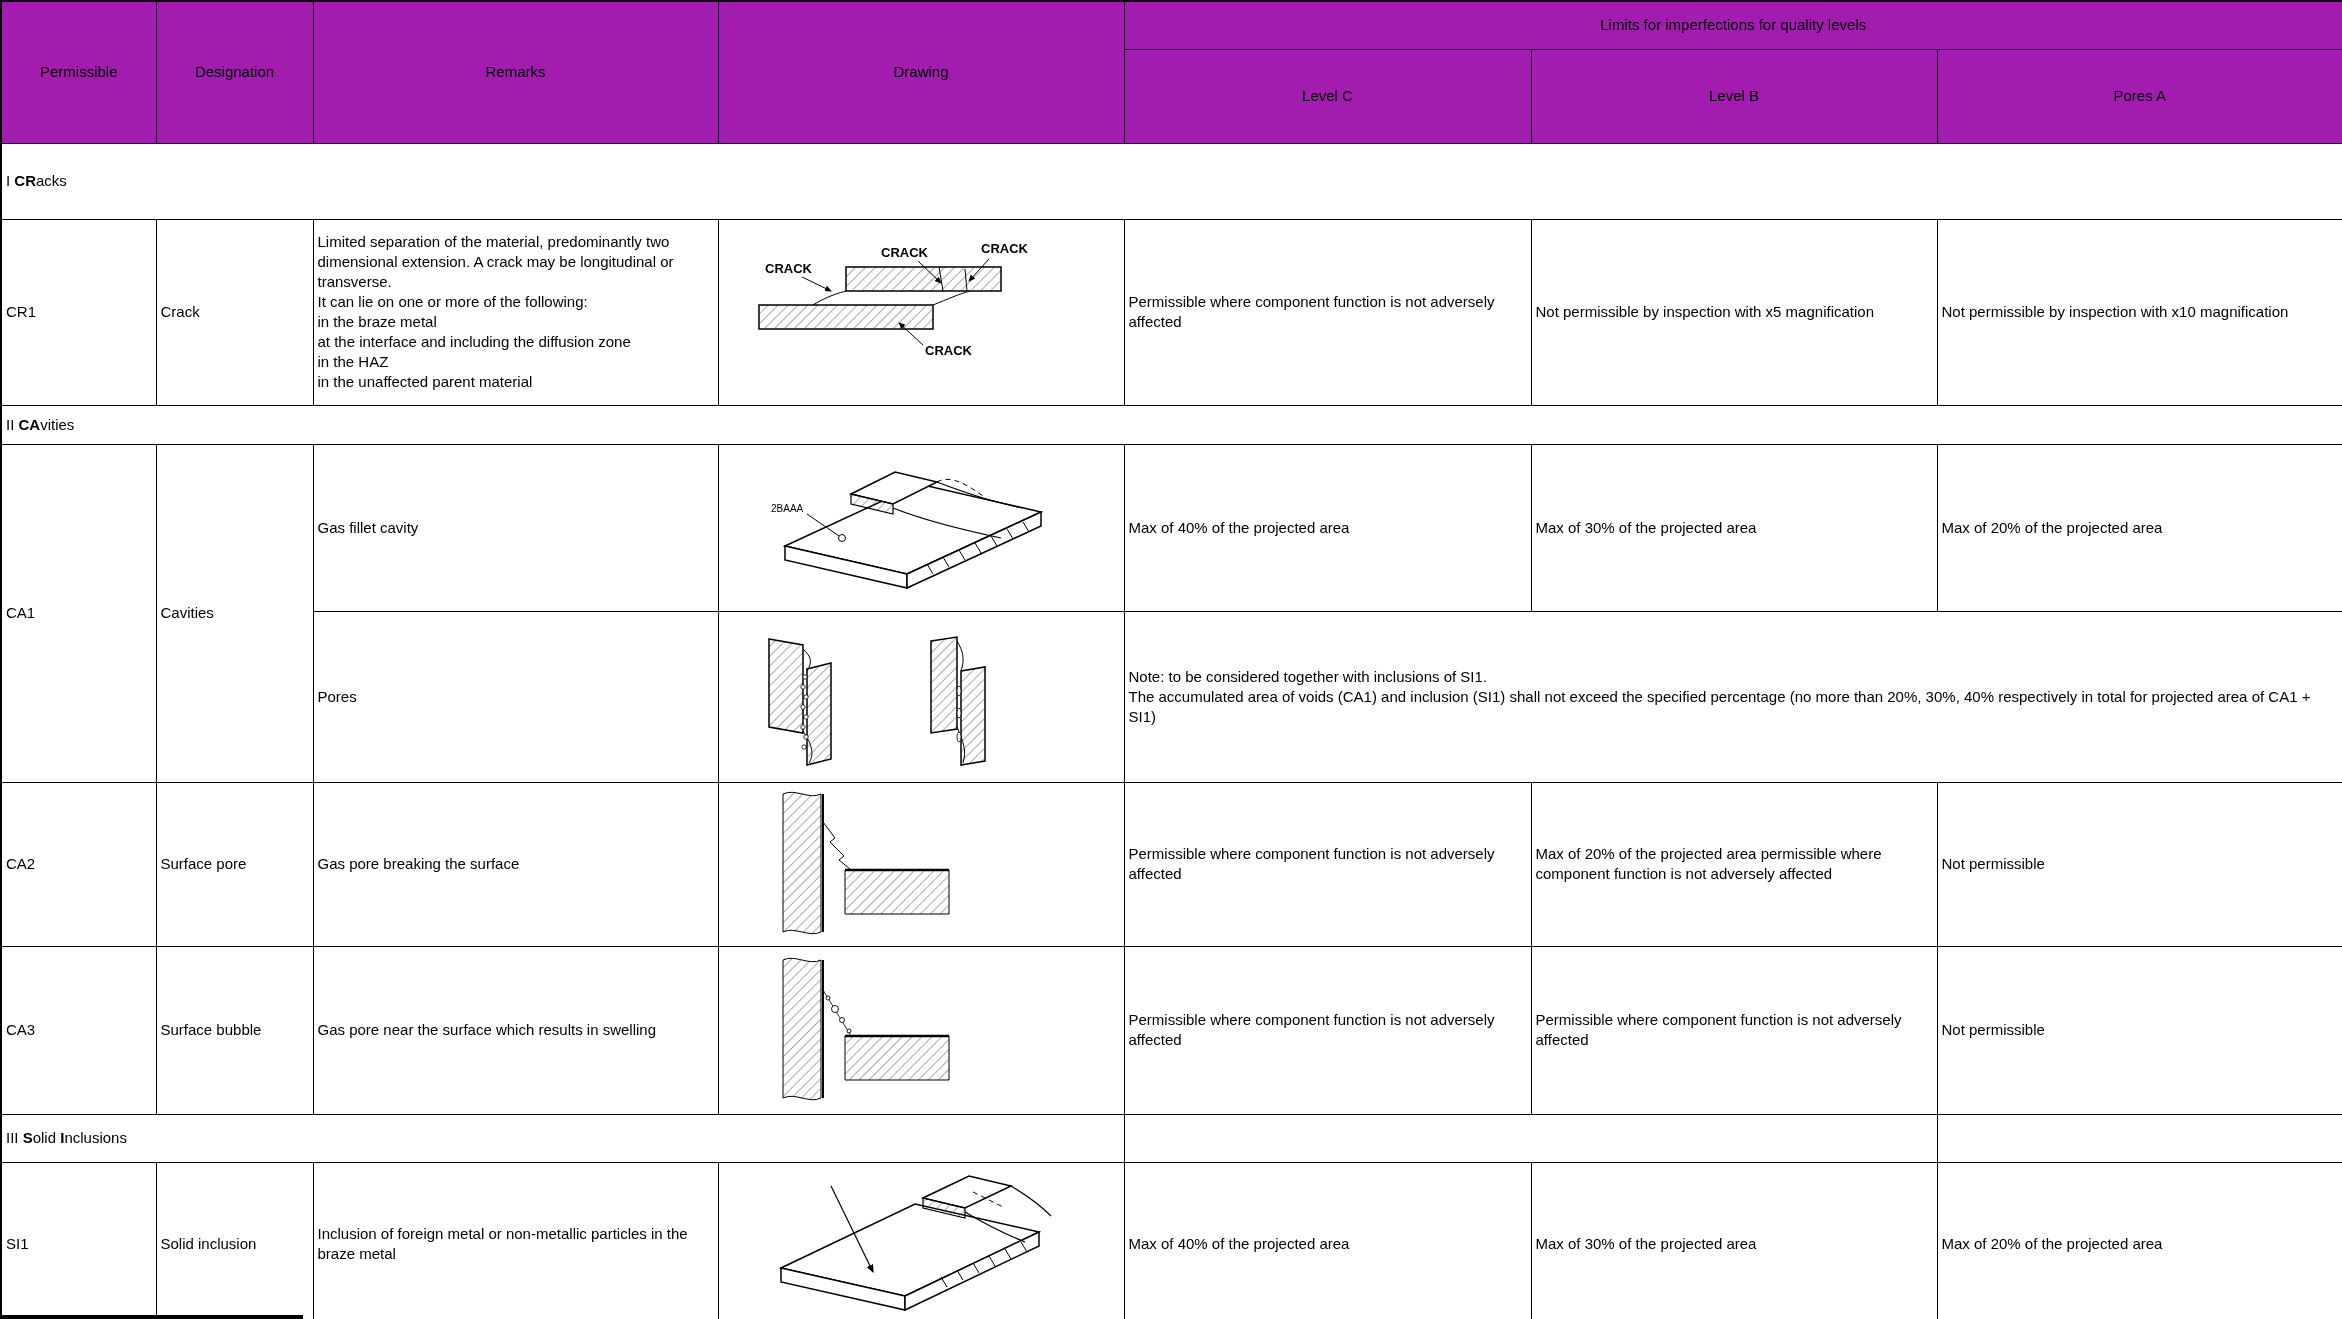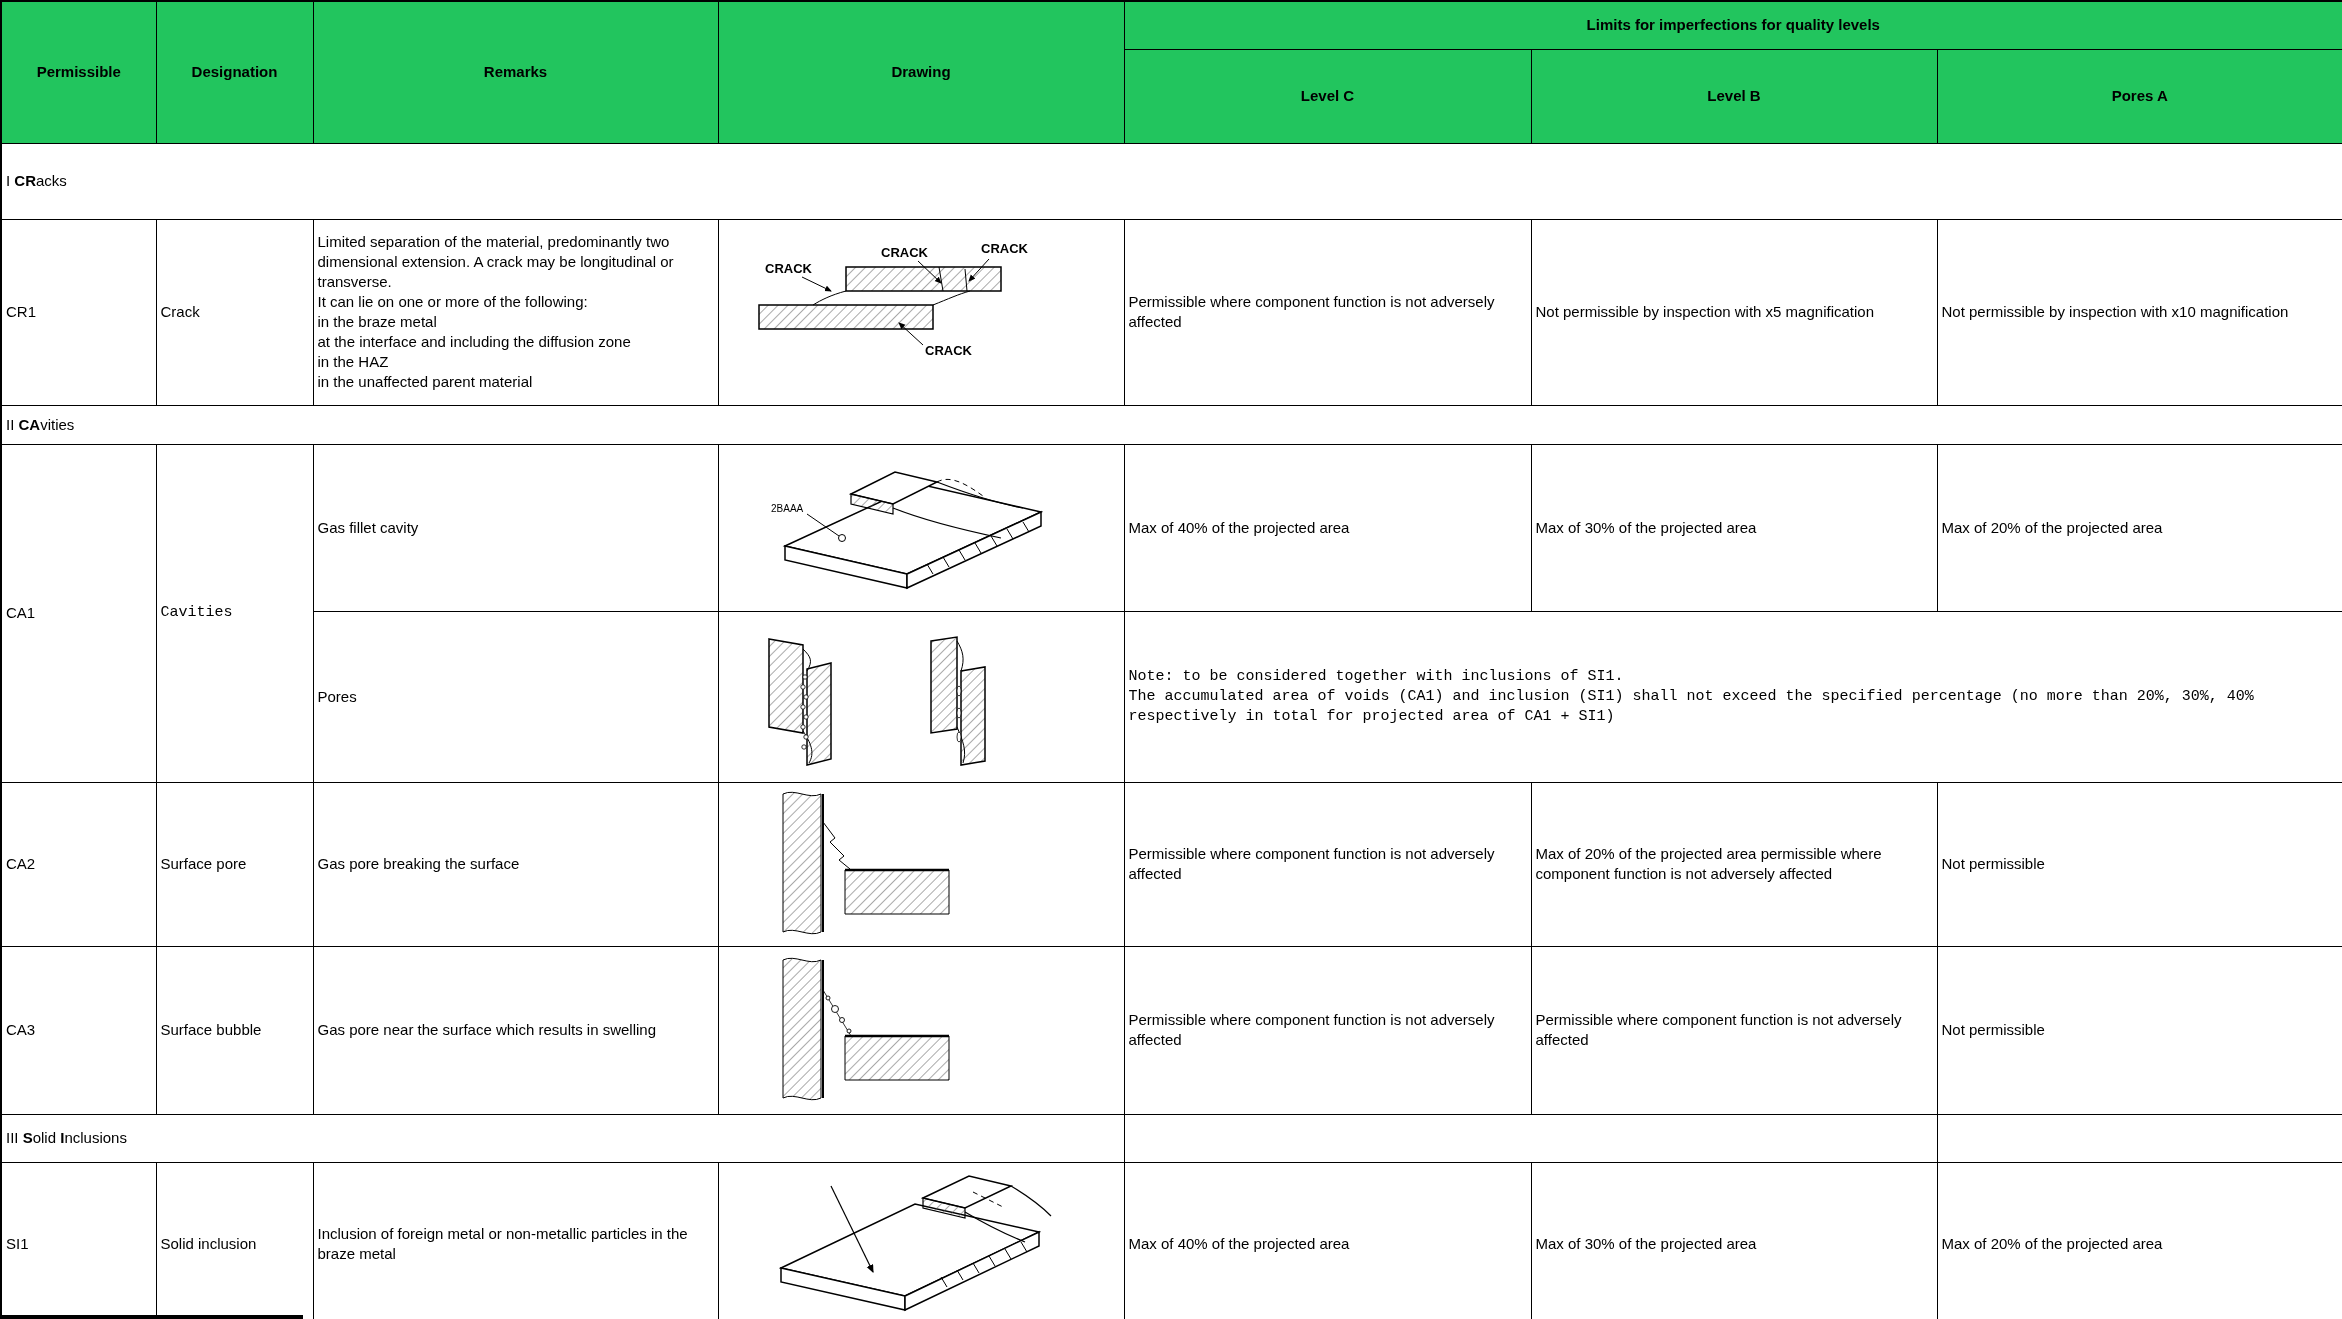--- a/index.html
+++ b/index.html
@@ -25,32 +25,32 @@
     padding: 1px 4px;
     font-size: 15px;
     line-height: 20px;
     vertical-align: middle;
     overflow: hidden;
     background: #fff;
     text-align: left;
     font-weight: 400;
   }
   table.spec th {
-    background: #22c55e;
-    font-weight: 700;
+    background: #a21caf;
+    font-weight: 400;
     text-align: center;
   }
   td.section-cell {
     border-top: 2px solid #000;
     border-bottom: 2px solid #000;
     font-size: 15px;
     margin-left: 20px;
   }
   .preline { white-space: pre-line; }
-  .center  { text-align: center; font-family: Liberation Mono, monospace; }
+  .center  { text-align: center; }
   .drawcell { padding: 0; text-align: center; vertical-align: middle; }
   .drawcell svg { display: block; margin: 0 auto; }
   svg text.crack-label { font: 700 13px "Liberation Sans", sans-serif; fill: #000; }
   svg text.small-label { font: 400 10px "Liberation Sans", sans-serif; fill: #000; }
   .page-break-bar {
     position: absolute;
     left: 0;
     top: 1315px;
     width: 303px;
     height: 4px;

